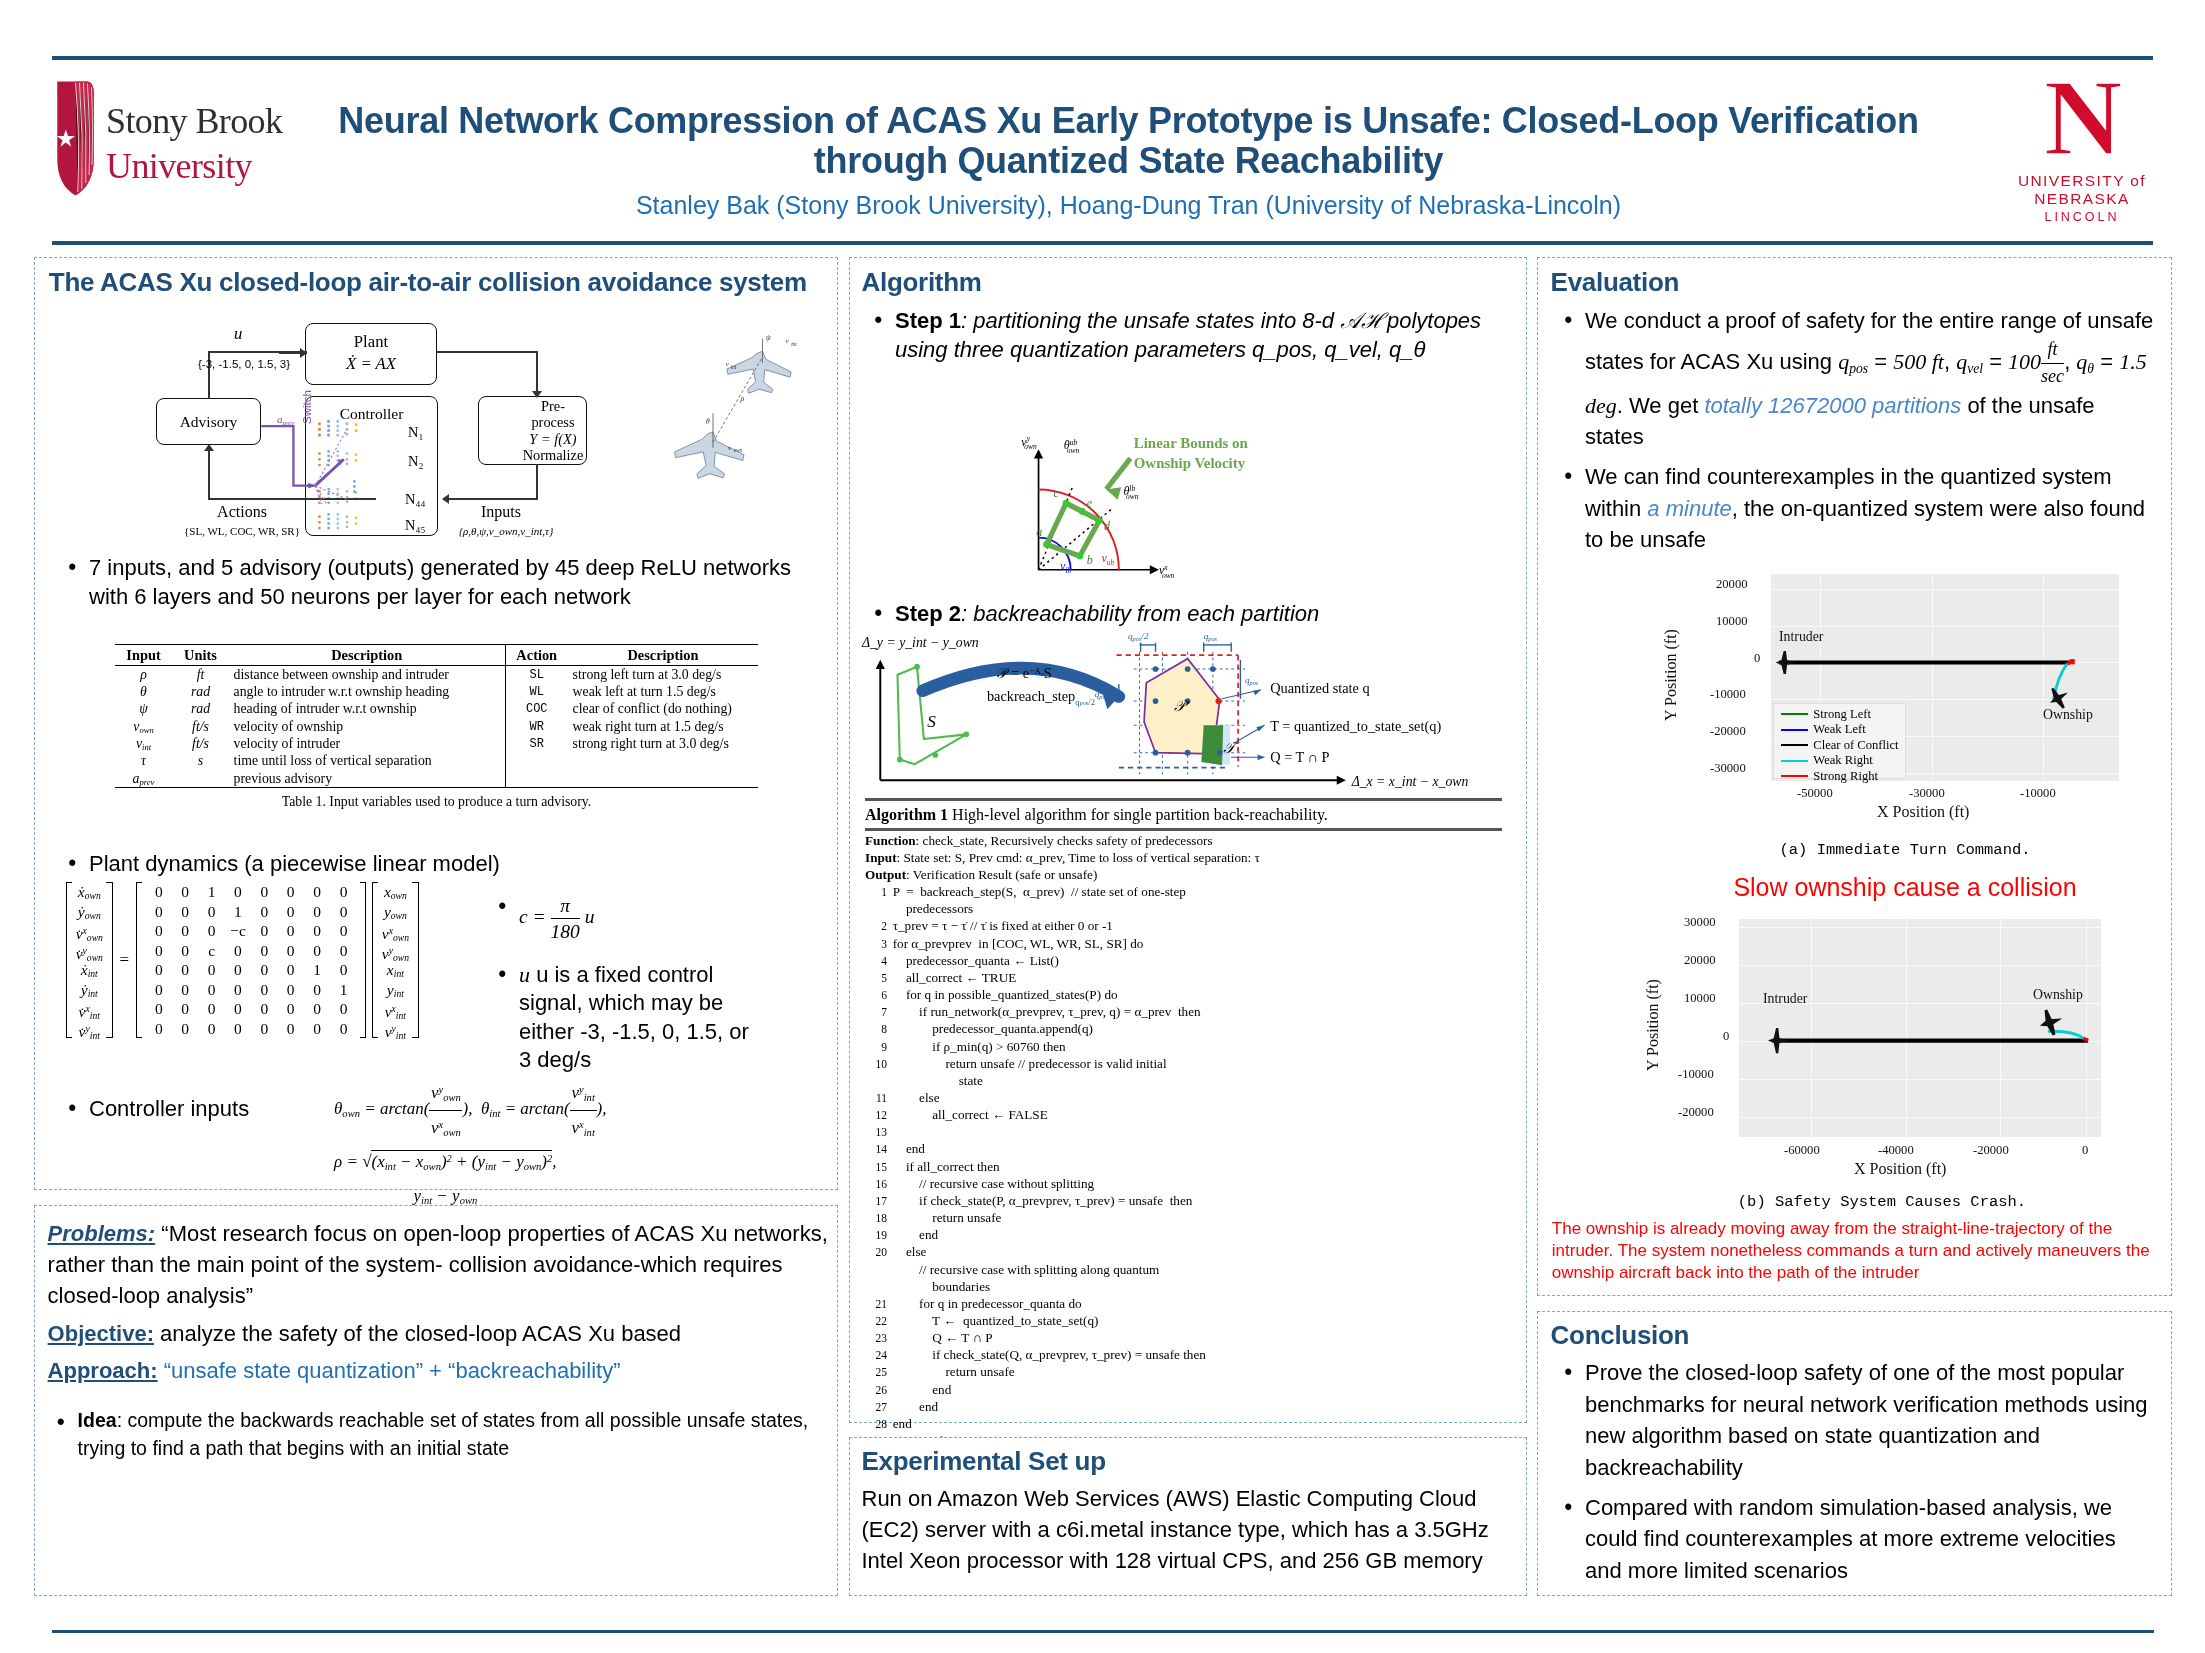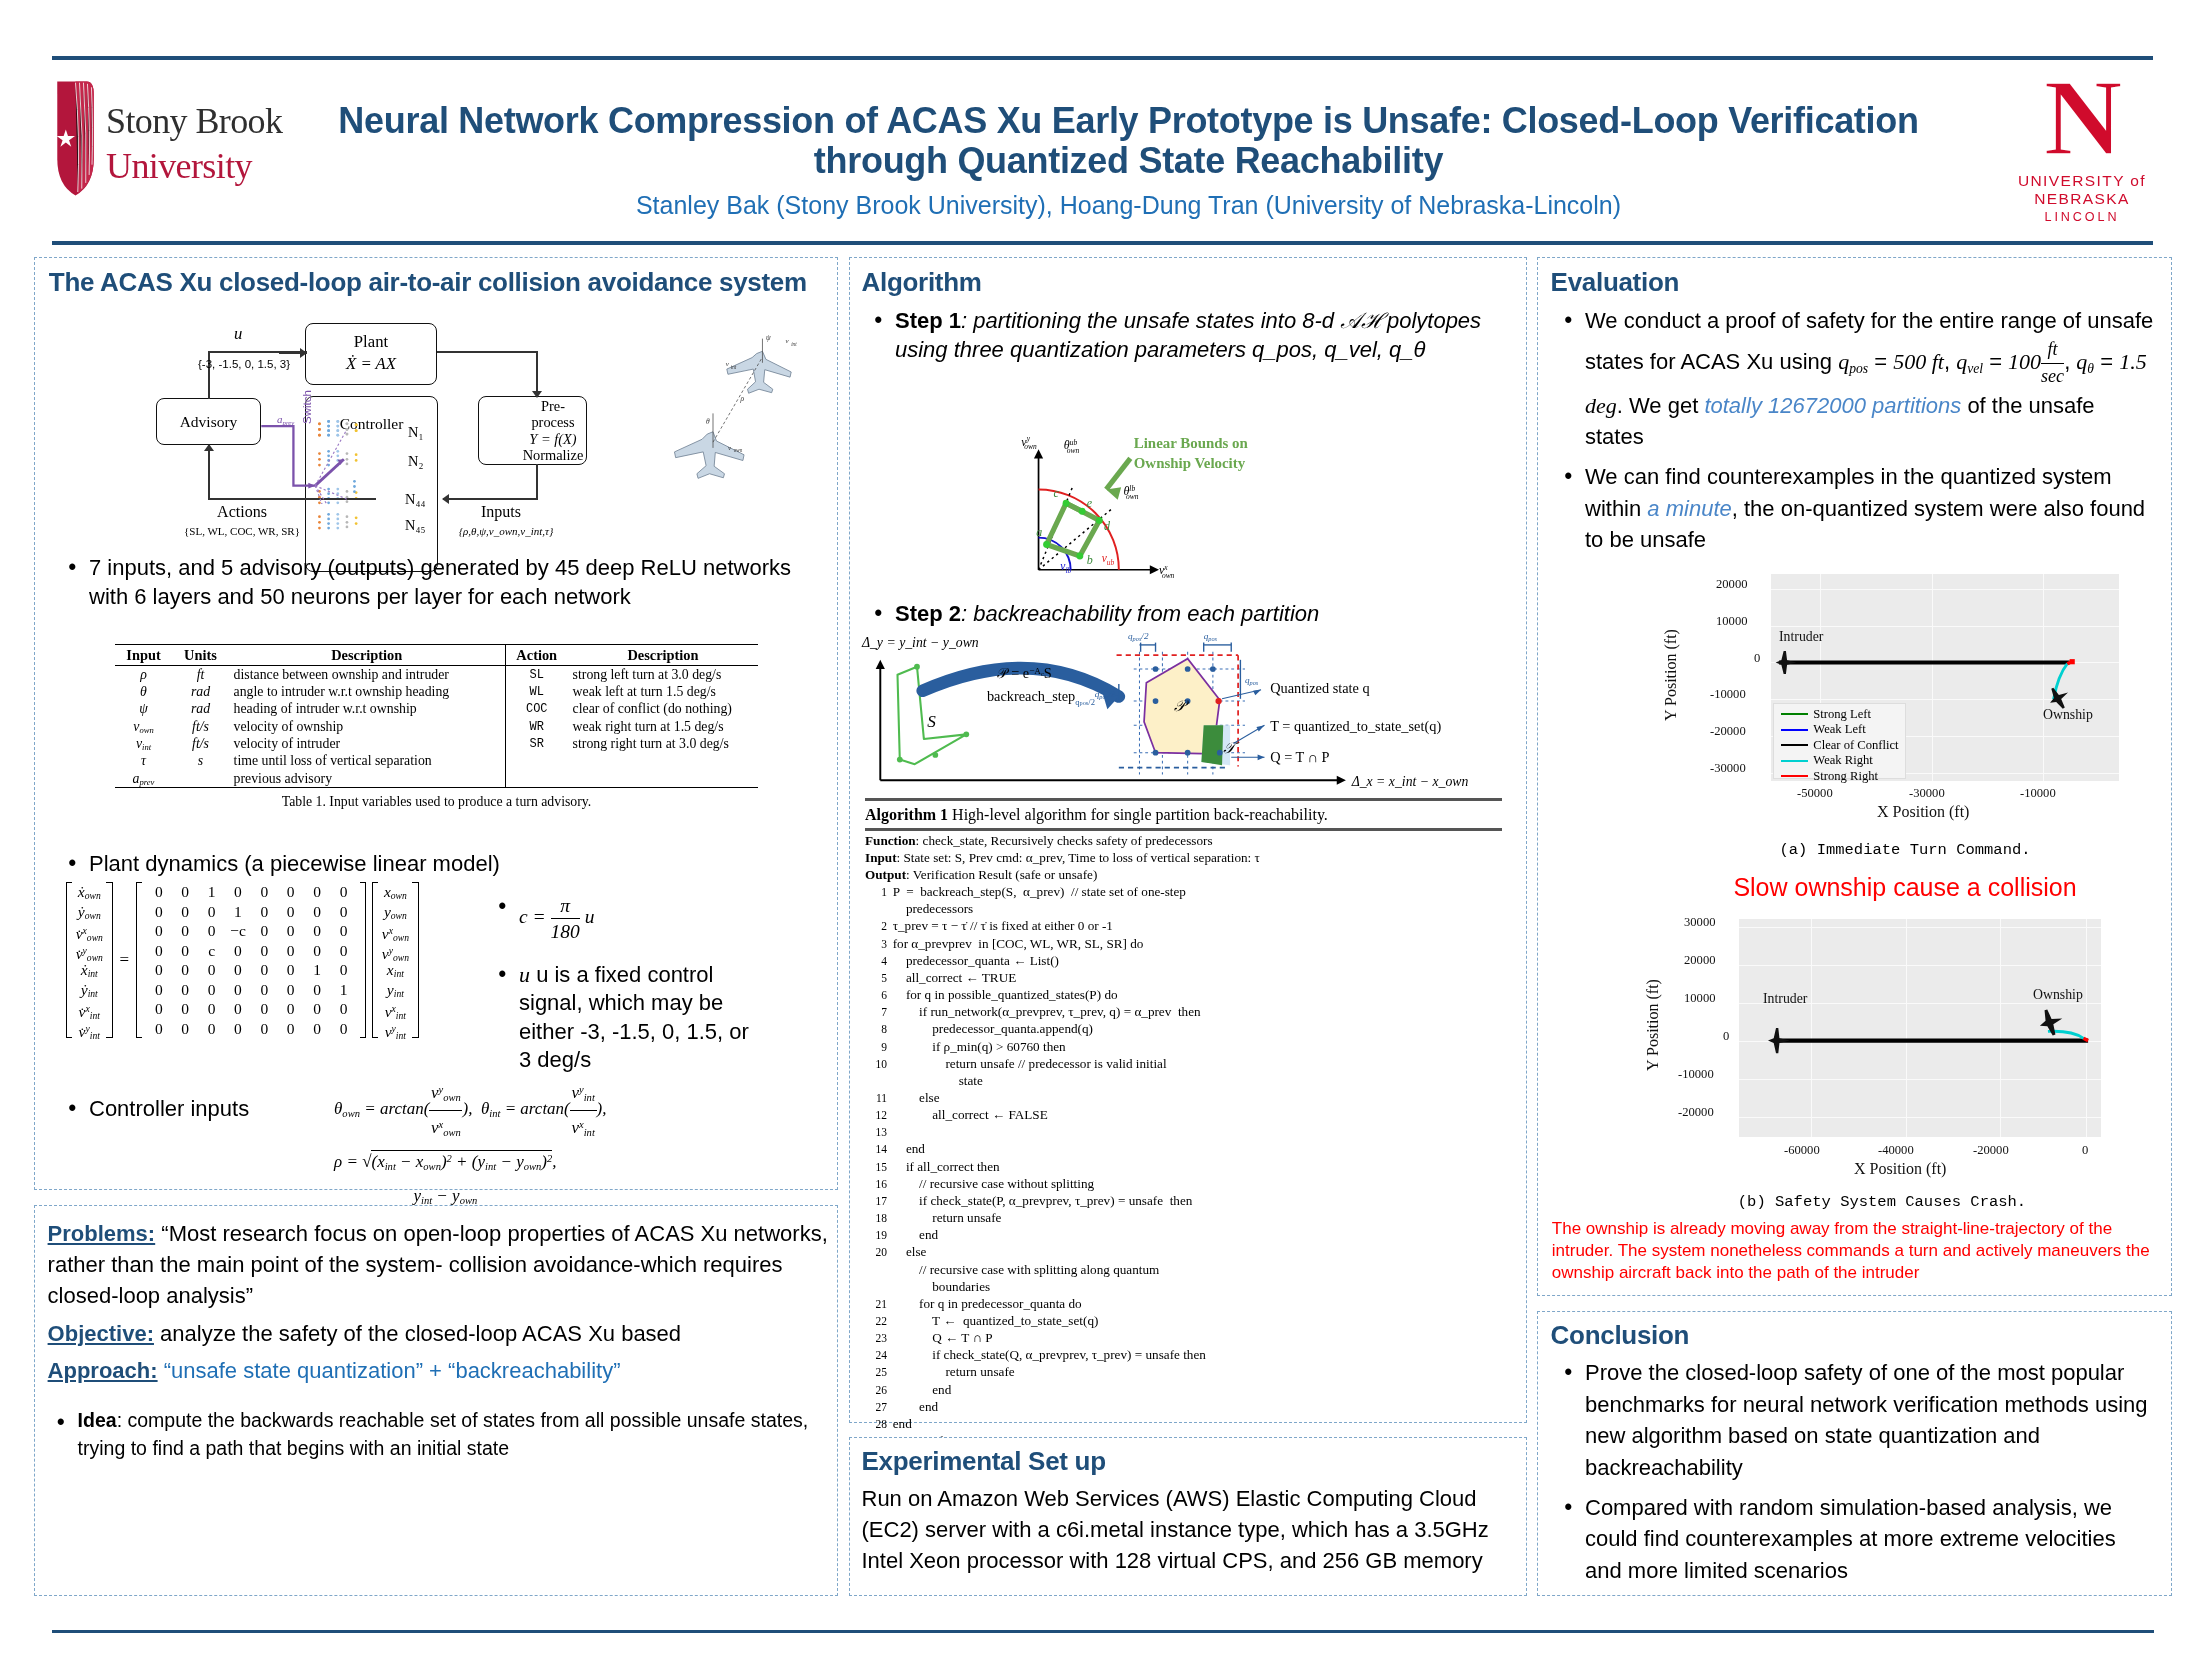--- a/index.html
+++ b/index.html
@@ -162,21 +162,21 @@
       <div class="bx" style="left:345px; top:85px; width:109px; height:69px; font-size:14.4px;padding-left:41px;">
         <div>Pre-process</div>
         <div class="it">Y = f(X)</div>
         <div>Normalize</div>
       </div>
 
       <div class="bx" style="left:23px; top:87px; width:105px; height:47px; font-size:15.5px;">
         <div>Advisory</div>
       </div>
 
-      <div class="bx" style="left:172px; top:85px; width:133px; height:176px; justify-content:flex-start; padding-top:18px;text-align:right;">
+      <div class="bx" style="left:172px; top:85px; width:133px; height:140px; justify-content:flex-start; padding-top:8px;text-align:right;">
         <div style="font-size:15.5px;">Controller</div>
       </div>
 
       <svg class="nnet" style="left:183px; top:109px; width:86px; height:113px;" viewBox="0 0 150 196">
         <g id="nn">
           <circle cx="6" cy="6" r="2.4" fill="#e8853a"></circle>
             <circle cx="6" cy="16" r="2.4" fill="#e8853a"></circle>
           <circle cx="6" cy="26" r="2.4" fill="#e8853a"></circle>
           <circle cx="22" cy="2" r="2.4" fill="#6fa8dc"></circle>
             <circle cx="22" cy="10" r="2.4" fill="#6fa8dc"></circle>
@@ -469,21 +469,21 @@
           <span style="display:block; border-bottom:0.9px solid #000; padding:0 1.7px;">y<sub>int</sub> − y<sub>own</sub></span>
           <span style="display:block;">x<sub>int</sub> − x<sub>own</sub></span></span>) − θ<sub>own</sub>,&nbsp;
         ψ = θ<sub>int</sub> − θ<sub>own</sub>.
       </div>
     </div>
   </div>
 
   <div class="panel" style="left:34px; top:1205px; width:804px; height:391px;">
     <div class="body-t" style="position:absolute; left:12.6px; top:11.5px; width:781px; line-height:1.42;">
       <div>
-        <span class="bd" style="color:#1f4e79; text-decoration:underline;">Problems:</span>
+        <span class="bd" style="color:#1f4e79; text-decoration:underline;font-style:italic;">Problems:</span>
         <span>“Most research focus on open-loop properties of ACAS Xu networks, rather than the main point of the system- collision avoidance-which requires closed-loop analysis”</span>
       </div>
       <div style="margin-top:6.9px;">
         <span class="bd" style="color:#1f4e79; text-decoration:underline;">Objective:</span>
         <span>analyze the safety of the closed-loop ACAS Xu based</span>
       </div>
       <div style="margin-top:5.7px;">
         <span class="bd" style="color:#1f4e79; text-decoration:underline;">Approach:</span>
         <span style="color:#1f6fb5;">“unsafe state quantization” + “backreachability”</span>
       </div>

